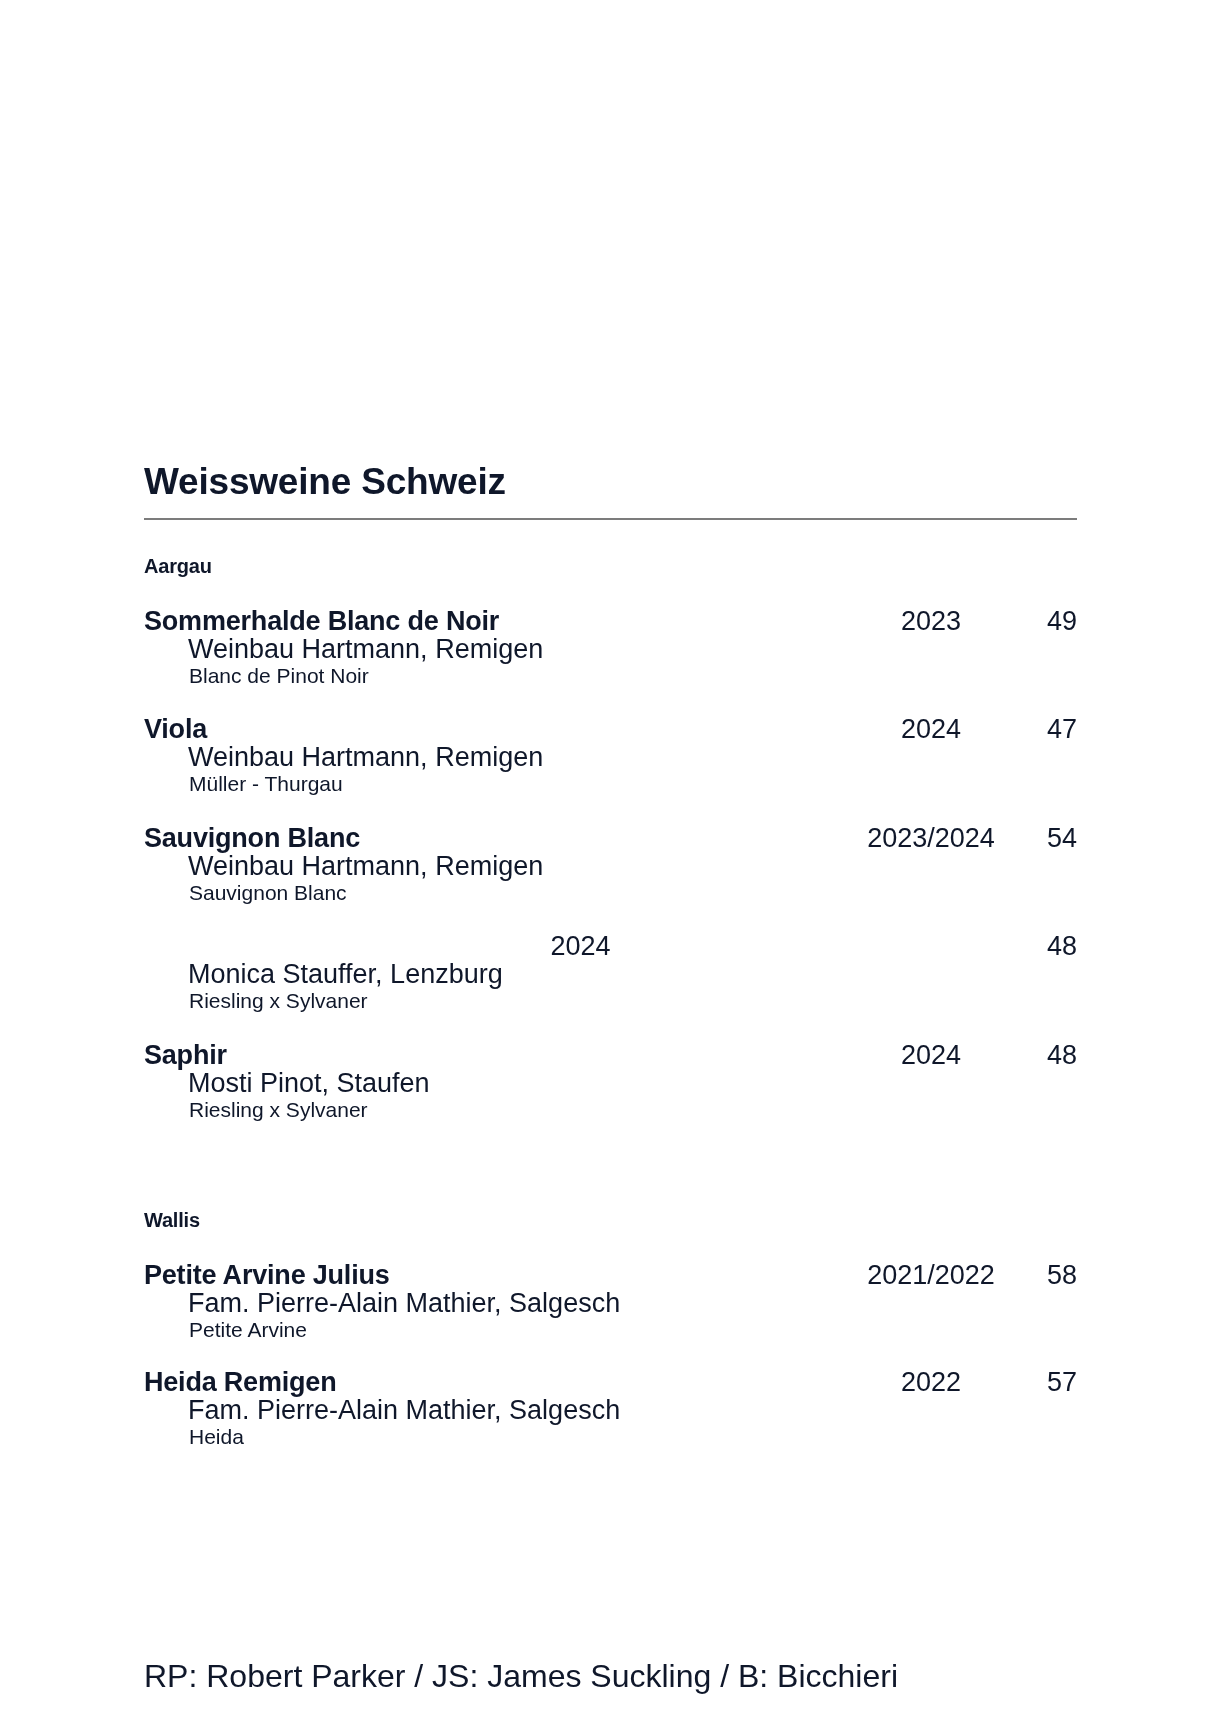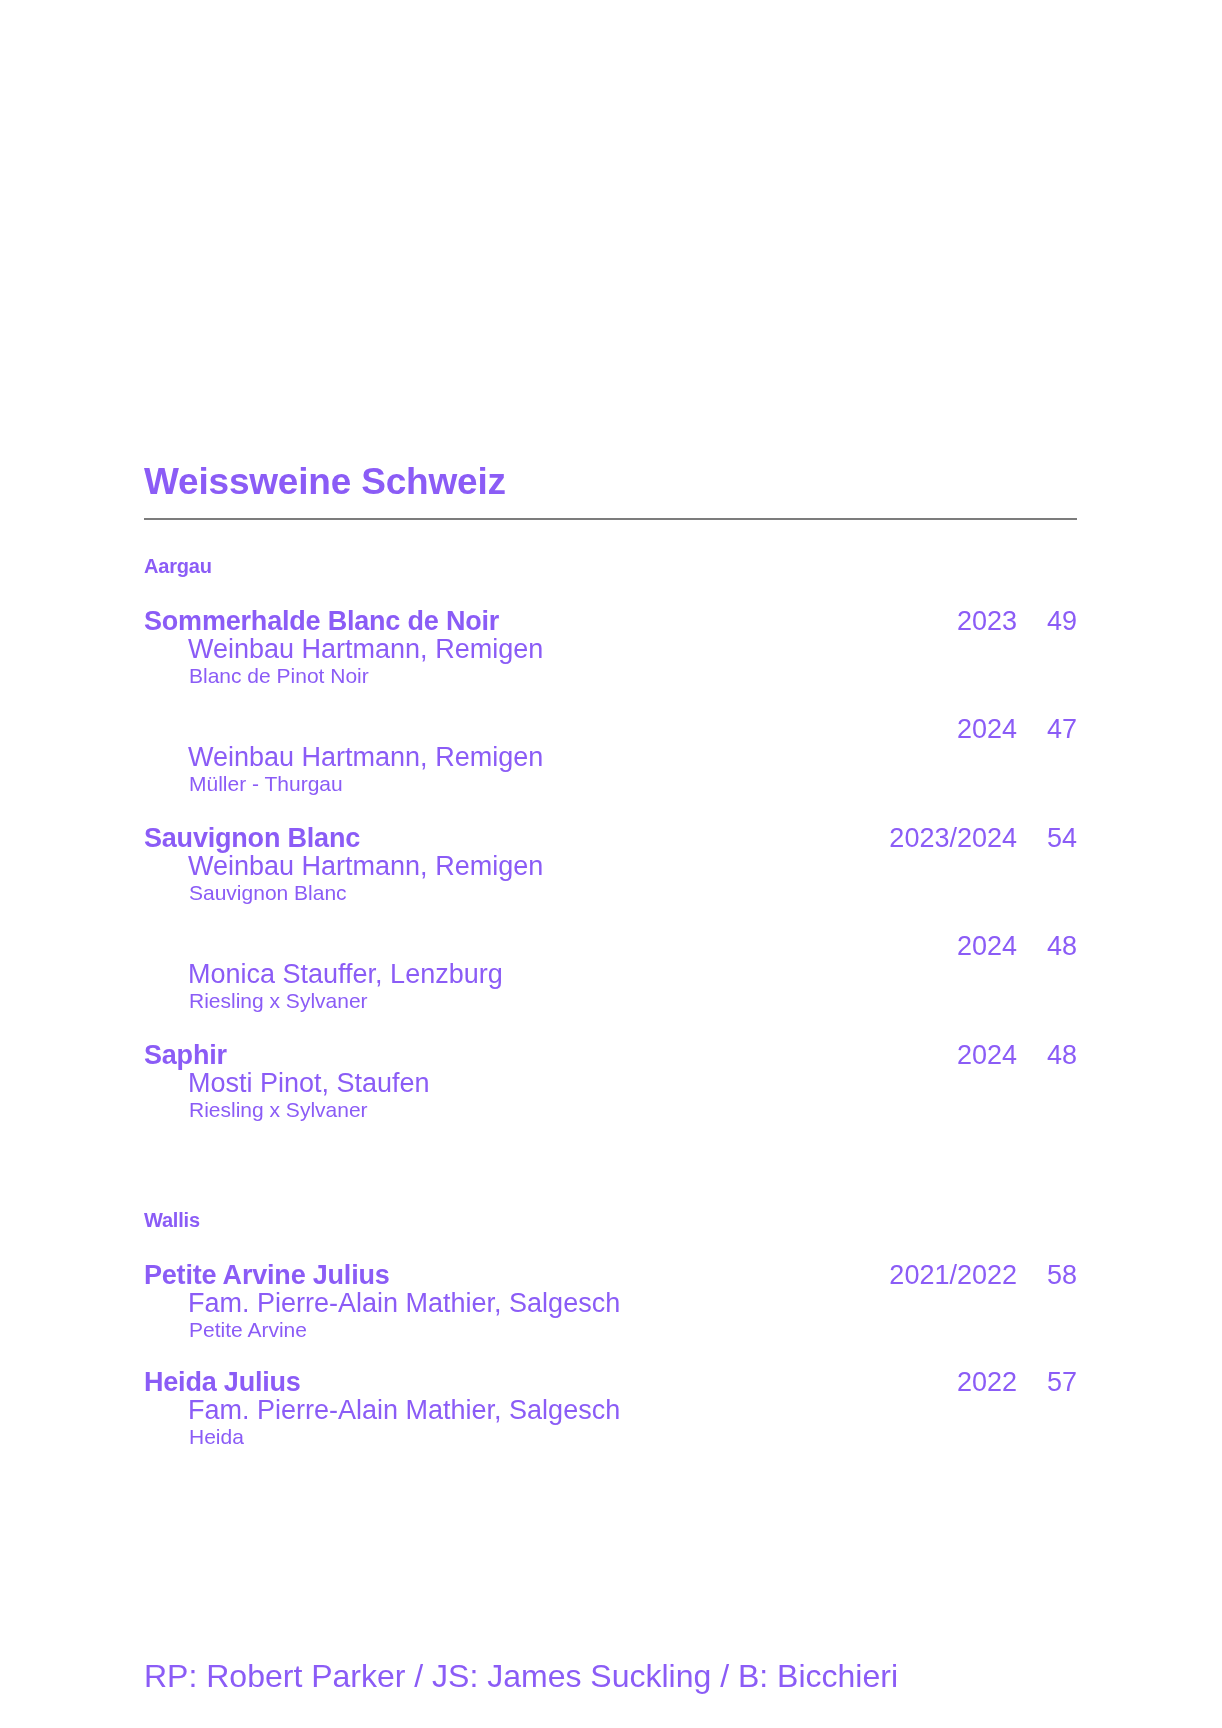--- a/index.html
+++ b/index.html
@@ -6,21 +6,21 @@
     margin: 0;
     padding: 0;
     background: #ffffff;
   }
   .page {
     position: relative;
     width: 1222px;
     height: 1728px;
     background: #ffffff;
     font-family: "Liberation Sans", sans-serif;
-    color: #8b5cf6;
+    color: #0f172a;
     overflow: hidden;
   }
   .title {
     position: absolute;
     left: 144px;
     top: 462px;
     margin: 0;
     font-size: 37px;
     line-height: 40px;
     font-weight: 700;
@@ -54,21 +54,21 @@
     font-size: 27px;
     line-height: 29px;
   }
   .name {
     width: 701px;
     font-weight: 700;
     letter-spacing: -0.2px;
   }
   .vintage {
     flex: 1;
-    text-align: right;
+    text-align: center;
     font-weight: 400;
   }
   .price {
     min-width: 60px;
     text-align: right;
     font-weight: 400;
   }
   .producer {
     font-size: 27px;
     line-height: 27px;
@@ -105,20 +105,21 @@
       <span class="name">Sommerhalde Blanc de Noir</span>
       <span class="vintage">2023</span>
       <span class="price">49</span>
     </div>
     <div class="producer">Weinbau Hartmann, Remigen</div>
     <div class="grape">Blanc de Pinot Noir</div>
   </article>
 
   <article class="entry" style="top:715px">
     <div class="row1">
+      <span class="name">Viola</span>
       <span class="vintage">2024</span>
       <span class="price">47</span>
     </div>
     <div class="producer">Weinbau Hartmann, Remigen</div>
     <div class="grape">Müller - Thurgau</div>
   </article>
 
   <article class="entry" style="top:824px">
     <div class="row1">
       <span class="name">Sauvignon Blanc</span>
@@ -155,21 +156,21 @@
       <span class="name">Petite Arvine Julius</span>
       <span class="vintage">2021/2022</span>
       <span class="price">58</span>
     </div>
     <div class="producer">Fam. Pierre-Alain Mathier, Salgesch</div>
     <div class="grape">Petite Arvine</div>
   </article>
 
   <article class="entry" style="top:1368px">
     <div class="row1">
-      <span class="name">Heida Julius</span>
+      <span class="name">Heida Remigen</span>
       <span class="vintage">2022</span>
       <span class="price">57</span>
     </div>
     <div class="producer">Fam. Pierre-Alain Mathier, Salgesch</div>
     <div class="grape">Heida</div>
   </article>
 
   <div class="footer">RP: Robert Parker / JS: James Suckling / B: Bicchieri</div>
 
 </div>

